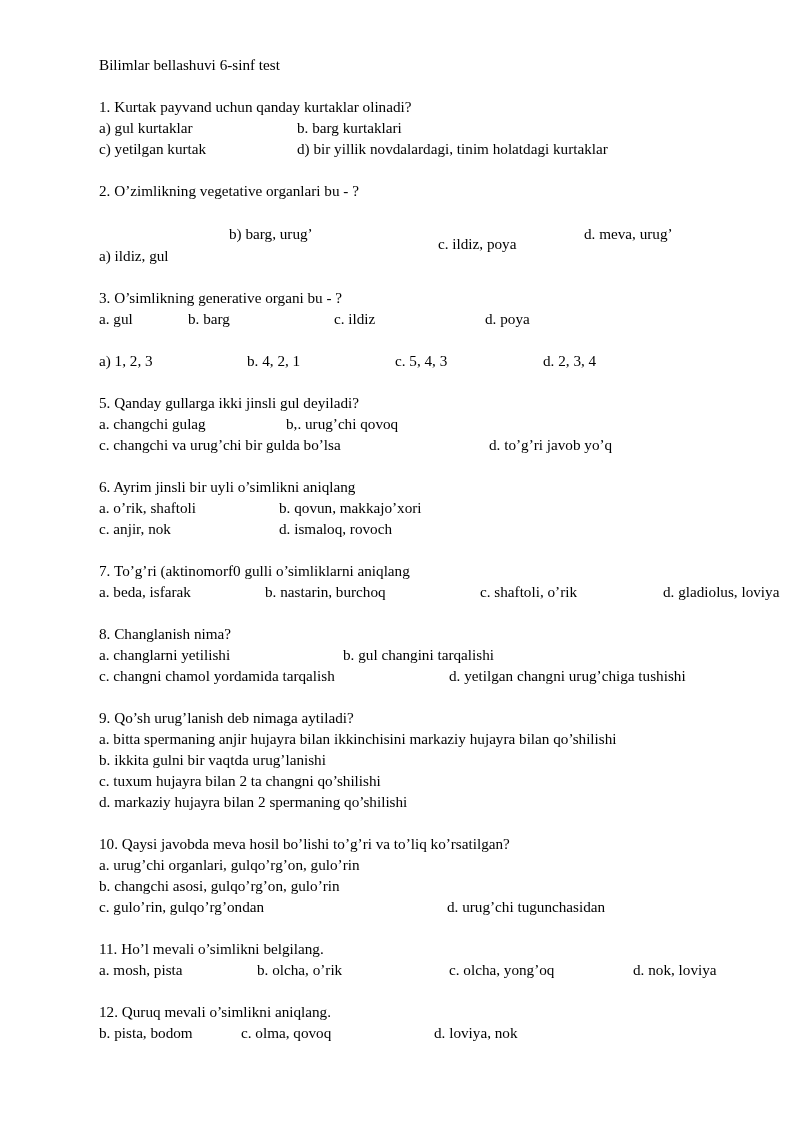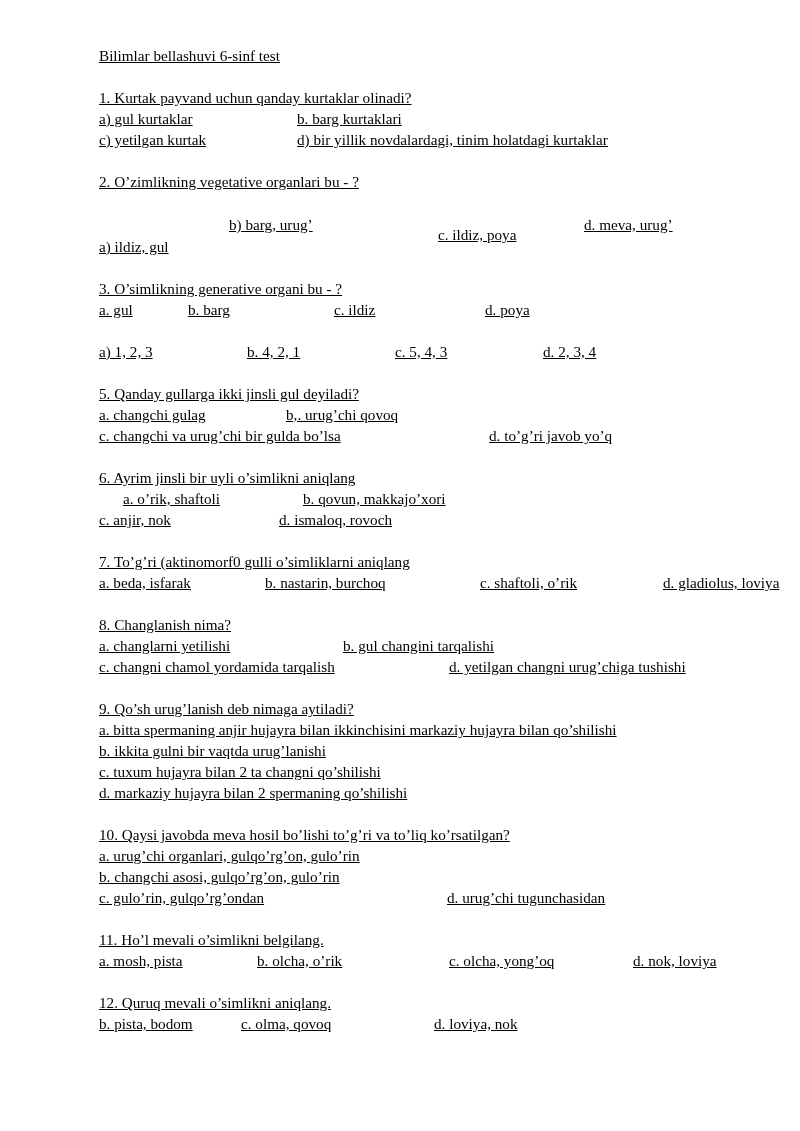--- a/index.html
+++ b/index.html
@@ -14,25 +14,24 @@
     height: 1131px;
     background: #ffffff;
     box-sizing: border-box;
     overflow: hidden;
     font-family: "Liberation Serif", "DejaVu Serif", serif;
     color: #000000;
   }
   .doc-body {
     position: absolute;
     left: 88px;
-    top: 45px;
+    top: 54px;
     width: 680px;
     font-size: 15.2px;
     line-height: 21px;
-    text-decoration: underline;
   }
   
   .para {
     text-indent: 11px;
     margin: 0;
     white-space: normal;
   }
   .title {
     text-indent: 11px;
     margin: 0;
@@ -89,21 +88,21 @@
         </div>
         <div class="blank"></div>
         <div>
           <div class="para">5. Qanday gullarga ikki jinsli gul deyiladi?</div>
           <div class="opts"><span style="width: 187px;">a. changchi gulag</span><span>b,. urug’chi qovoq</span></div>
           <div class="opts"><span style="width: 390px;">c. changchi va urug’chi bir gulda bo’lsa</span><span>d. to’g’ri javob yo’q</span></div>
         </div>
         <div class="blank"></div>
         <div>
           <div class="para">6. Ayrim jinsli bir uyli o’simlikni aniqlang</div>
-          <div class="opts"><span style="width: 180px; margin-left: 24px;">a. o’rik, shaftoli</span><span>b. qovun, makkajo’xori</span></div>
+          <div class="opts"><span style="width: 180px;">a. o’rik, shaftoli</span><span>b. qovun, makkajo’xori</span></div>
           <div class="opts"><span style="width: 180px;">c. anjir, nok</span><span>d. ismaloq, rovoch</span></div>
         </div>
         <div class="blank"></div>
         <div>
           <div class="para">7. To’g’ri (aktinomorf0 gulli o’simliklarni aniqlang</div>
           <div class="opts"><span style="width: 166px;">a. beda, isfarak</span><span style="width: 215px;">b. nastarin, burchoq</span><span style="width: 183px;">c. shaftoli, o’rik</span><span>d. gladiolus, loviya</span></div>
         </div>
         <div class="blank"></div>
         <div>
           <div class="para">8. Changlanish nima?</div>

